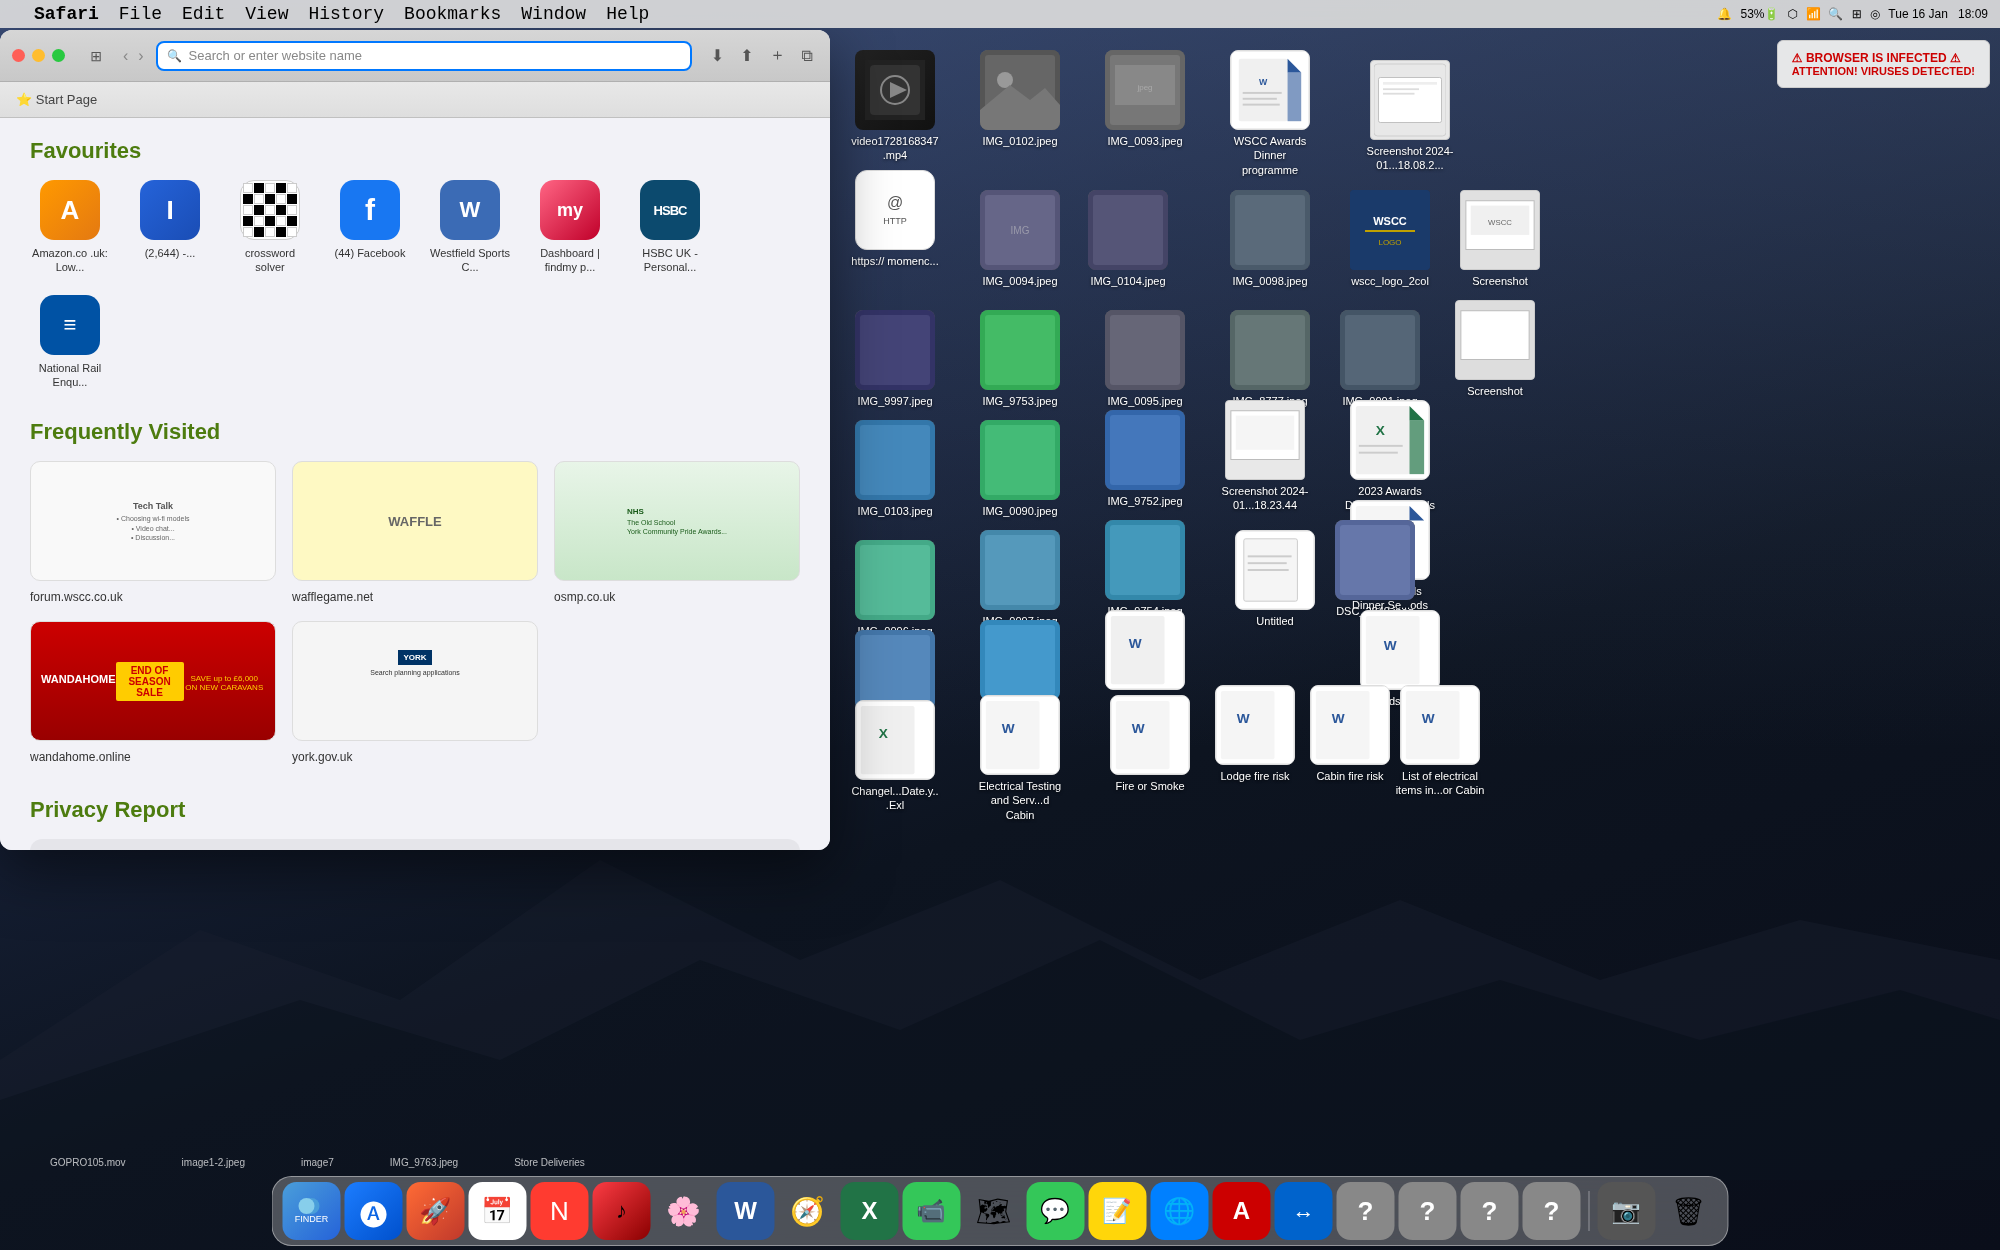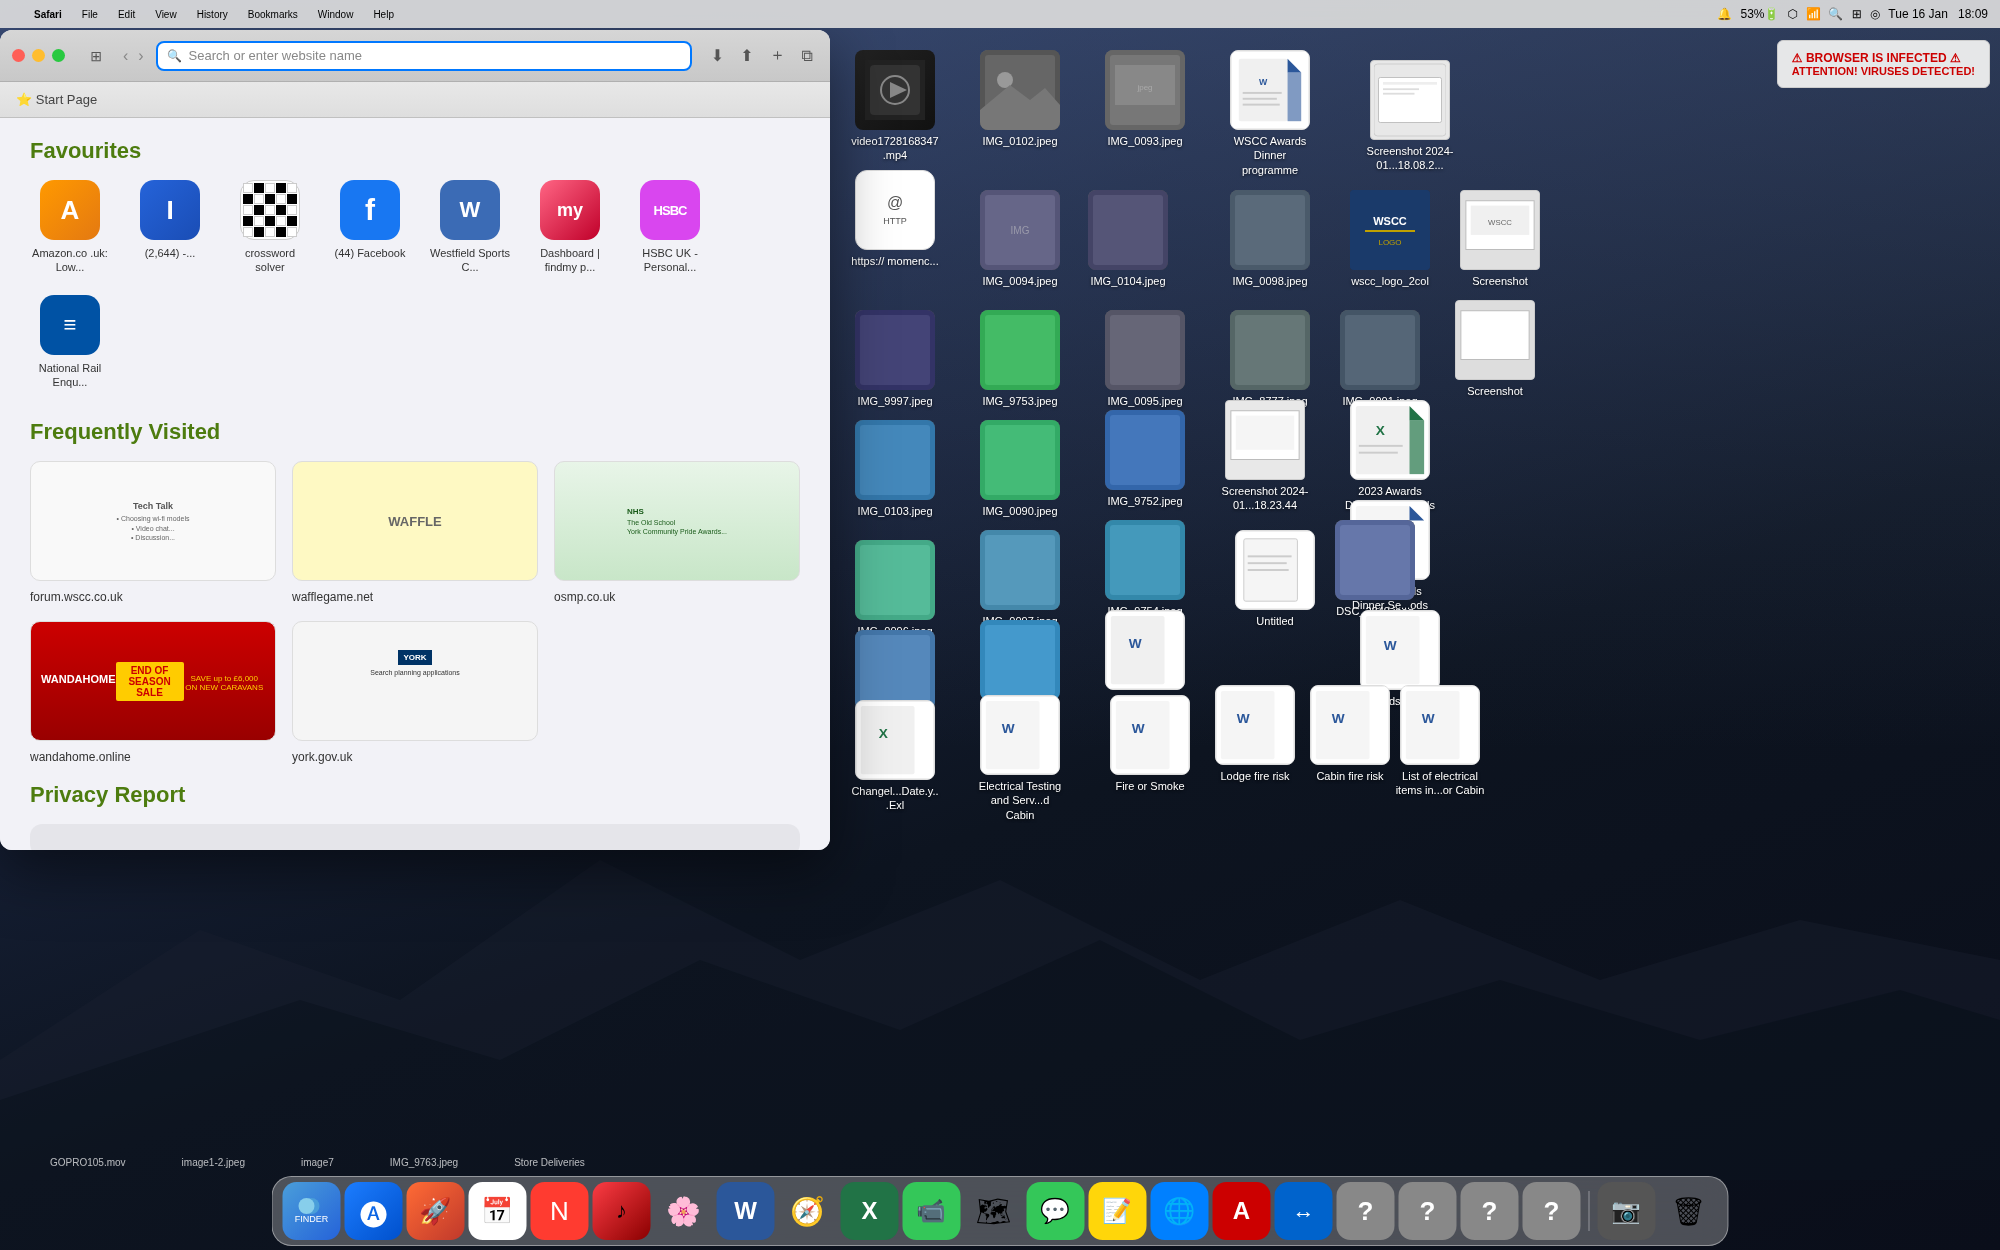--- a/index.html
+++ b/index.html
@@ -37,22 +37,23 @@
       font-weight: 400;
     }
     .menubar-apple {
       margin: 0 12px;
       font-size: 16px;
       color: #000;
     }
     .menubar-item {
       padding: 0 10px;
       color: #000;
-      font-size: 10px;
+      font-size: 18px;
       white-space: nowrap;
+      font-family: Liberation Mono, monospace;
     }
     .menubar-item.bold { font-weight: 600; }
     .menubar-right {
       margin-left: auto;
       display: flex;
       align-items: center;
       gap: 8px;
       padding-right: 12px;
       font-size: 12px;
       color: #000;
@@ -188,24 +189,24 @@
       text-align: center;
       line-height: 1.3;
     }
 
     .fav-amazon { background: linear-gradient(135deg, #ff9900, #e47911); }
     .fav-inbox { background: linear-gradient(135deg, #2563d9, #1a4db5); }
     .fav-crossword { background: white; border: 1px solid #ccc; color: #333; font-size: 20px; }
     .fav-facebook { background: #1877f2; }
     .fav-westfield { background: #3b6bb5; }
     .fav-findmy { background: linear-gradient(135deg, #ff6584, #c0002a); }
-    .fav-hsbc { background: #d946ef; }
+    .fav-hsbc { background: #0c4a6e; }
     .fav-national { background: #0052A4; }
 
-    .frequently-section { margin-bottom: 17px; }
+    .frequently-section { margin-bottom: 32px; }
 
     .freq-grid {
       display: grid;
       grid-template-columns: repeat(3, 1fr);
       gap: 16px;
     }
 
     .freq-item {
       cursor: pointer;
     }

